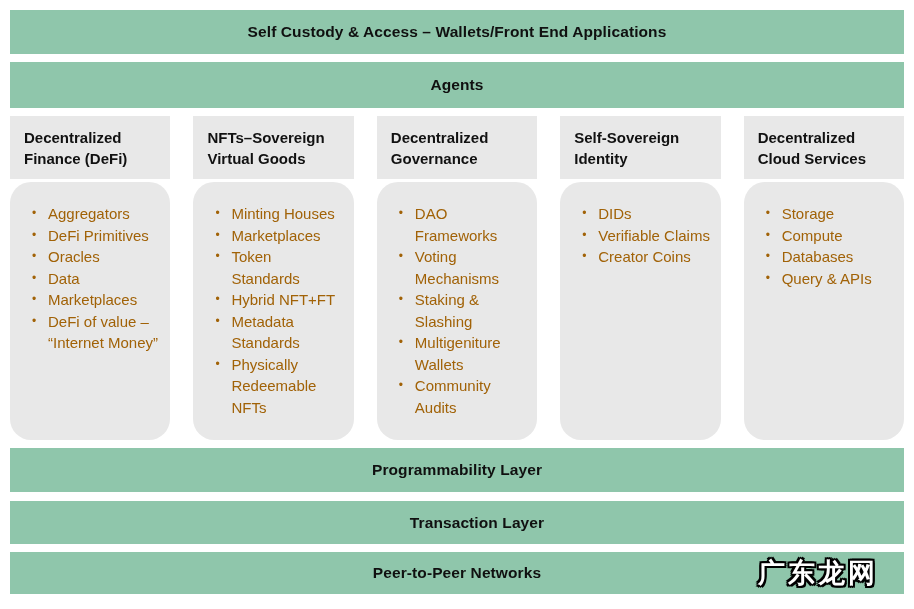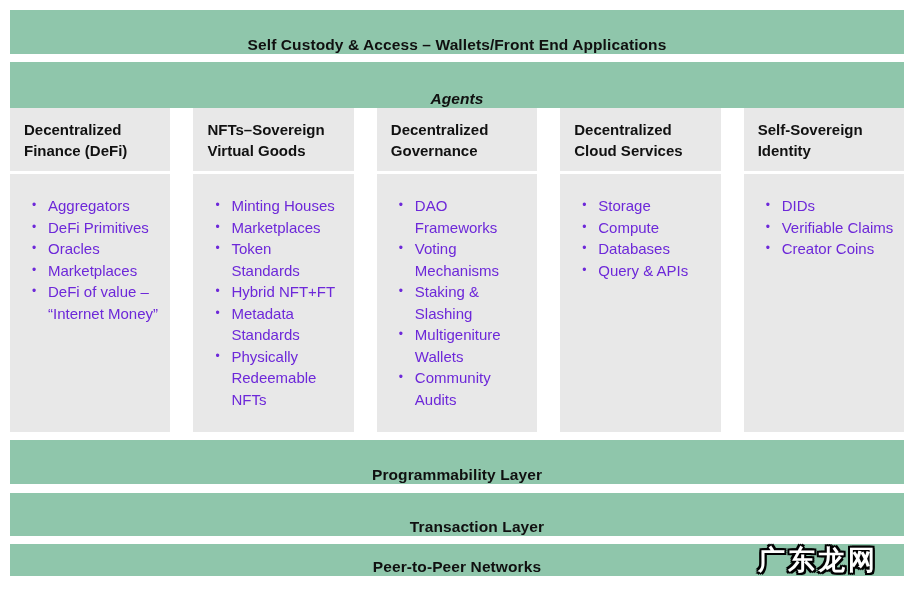--- a/index.html
+++ b/index.html
@@ -11,27 +11,27 @@
     position: relative;
     overflow: hidden;
   }
   .canvas {
     position: relative;
     width: 914px; height: 609px;
     padding: 10px;
   }
   .bar {
     background: #8fc6ab;
-    display: flex; align-items: flex-end; justify-content: center;
+    display: flex; align-items: center; justify-content: center;
     font-weight: bold; font-size: 15.5px;
     letter-spacing: 0.1px;
     color: #101010;
   }
   .bar-1 { height: 44px; margin-bottom: 8px; }
-  .bar-2 { height: 46px; margin-bottom: 0; font-style: italic; }
+  .bar-2 { height: 46px; margin-bottom: 8px; }
   .columns {
     display: flex; gap: 23px;
     margin-bottom: 8px;
   }
   .column {
     flex: 1 1 0;
     display: flex; flex-direction: column;
   }
   .col-header {
     background: #e8e8e8;
@@ -40,36 +40,37 @@
     font-weight: bold; font-size: 15px; line-height: 21px;
     color: #111111;
   }
   .col-body {
     background: #e8e8e8;
     height: 258px;
     margin-top: 3px;
     list-style: none;
     padding: 21px 10px 0 20px;
     font-size: 15px; line-height: 21.5px;
-    color: #6d28d9;
+    color: #a16207;
+    border-radius: 21px;
   }
   .col-body li {
     position: relative;
     padding-left: 18px;
   }
   .col-body li::before {
     content: "•";
     position: absolute;
     left: 2px; top: 0;
     font-size: 12px;
     line-height: 21.5px;
   }
   .bar-3 { height: 44px; margin-bottom: 9px; }
   .bar-4 { height: 43px; margin-bottom: 8px; padding-left: 40px; }
-  .bar-5 { height: 32px; position: relative; }
+  .bar-5 { height: 42px; position: relative; }
   .watermark {
     position: absolute;
     right: 26px; top: 50%;
     transform: translateY(-50%);
     font-size: 27px;
     font-weight: bold;
     letter-spacing: 3px;
     color: #ffffff;
     text-shadow:
       -2px -2px 0 #000, 2px -2px 0 #000,
@@ -92,20 +93,21 @@
   </div>
 
   <div class="columns">
 
     <div class="column">
       <div class="col-header">Decentralized Finance (DeFi)</div>
       <ul class="col-body">
           <li>Aggregators</li>
           <li>DeFi Primitives</li>
           <li>Oracles</li>
+          <li>Data</li>
           <li>Marketplaces</li>
           <li>DeFi of value – “Internet Money”</li>
         </ul>
     </div>
 
     <div class="column">
       <div class="col-header">NFTs–Sovereign Virtual Goods</div>
       <ul class="col-body">
           <li>Minting Houses</li>
           <li>Marketplaces</li>
@@ -121,35 +123,35 @@
       <ul class="col-body">
           <li>DAO Frameworks</li>
           <li>Voting Mechanisms</li>
           <li>Staking &amp; Slashing</li>
           <li>Multigeniture Wallets</li>
           <li>Community Audits</li>
         </ul>
     </div>
 
     <div class="column">
+      <div class="col-header">Self-Sovereign Identity</div>
+      <ul class="col-body">
+          <li>DIDs</li>
+          <li>Verifiable Claims</li>
+          <li>Creator Coins</li>
+        </ul>
+    </div>
+
+    <div class="column">
       <div class="col-header">Decentralized Cloud Services</div>
       <ul class="col-body">
           <li>Storage</li>
           <li>Compute</li>
           <li>Databases</li>
           <li>Query &amp; APIs</li>
-        </ul>
-    </div>
-
-    <div class="column">
-      <div class="col-header">Self-Sovereign Identity</div>
-      <ul class="col-body">
-          <li>DIDs</li>
-          <li>Verifiable Claims</li>
-          <li>Creator Coins</li>
         </ul>
     </div>
 
   </div>
 
   <div class="bar bar-3">
     <span>Programmability Layer</span>
   </div>
 
   <div class="bar bar-4">

